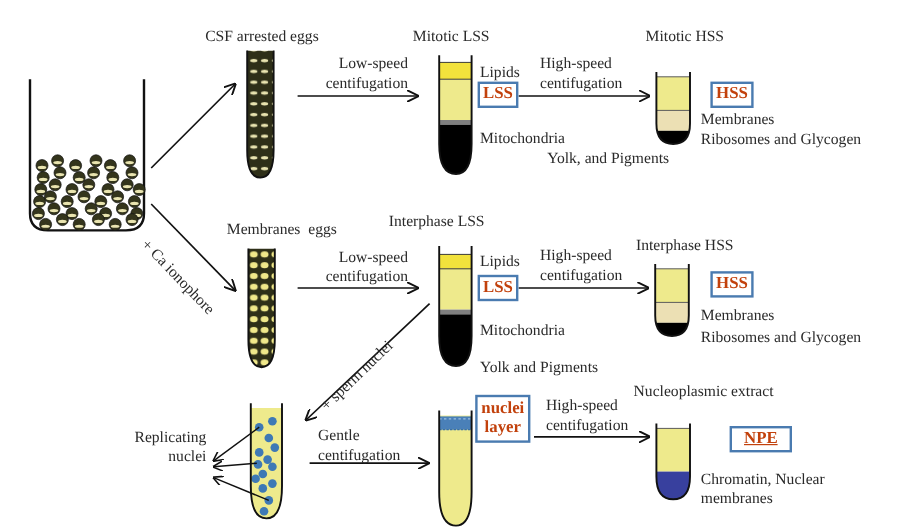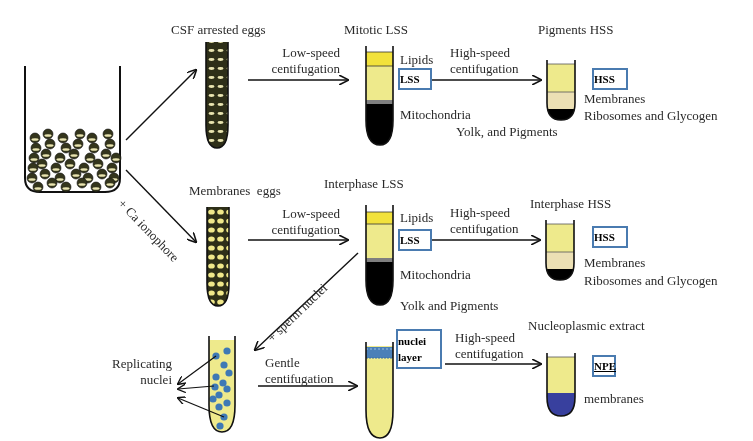--- a/index.html
+++ b/index.html
@@ -1,20 +1,20 @@
 <!DOCTYPE html>
 <html><head>
 <meta charset="utf-8">
 <style>
   html, body { margin: 0; padding: 0; background: #ffffff; }
   body { width: 753px; height: 441px; position: relative; overflow: hidden; font-family: "Liberation Serif", "DejaVu Serif", serif; color: #222; }
   #diagram { position: absolute; left: 0; top: 0; width: 753px; height: 441px; }
   .lbl { position: absolute; font-size: 13px; line-height: 16px; white-space: nowrap; color: #2a2a2a; }
   .lbl.center { text-align: right; }
-  .box { position: absolute; border: 2px solid #4a7bb0; background: #fff; font-weight: bold; font-size: 11px; color: #000000; box-sizing: border-box; }
+  .box { position: absolute; border: 2px solid #4a7bb0; background: #fff; font-weight: bold; font-size: 14px; text-align: center; color: #c2410c; box-sizing: border-box; }
 </style>
 </head>
 <body>
 
 <svg id="diagram" viewBox="0 0 753 441" xmlns="http://www.w3.org/2000/svg">
   <defs>
     <marker id="arrow" viewBox="0 0 10 10" refX="9" refY="5" markerWidth="7" markerHeight="7" orient="auto-start-reverse">
       <path d="M0,0 L10,5 L0,10" fill="none" stroke="#111" stroke-width="1.6"></path>
     </marker>
     <pattern id="csfEggs" x="0" y="0" width="9" height="9" patternUnits="userSpaceOnUse">
@@ -326,21 +326,21 @@
 
   <line x1="358" y1="253" x2="255" y2="350" stroke="#111" stroke-width="1.4" marker-end="url(#arrow)"></line>
 
   <line x1="216" y1="356" x2="178" y2="384" stroke="#111" stroke-width="1.2" marker-end="url(#arrow)"></line>
   <line x1="214" y1="386" x2="178" y2="389" stroke="#111" stroke-width="1.2" marker-end="url(#arrow)"></line>
   <line x1="224" y1="417" x2="178" y2="398" stroke="#111" stroke-width="1.2" marker-end="url(#arrow)"></line>
 </svg>
 
 <div class="lbl" style="left:171px; top:22px;text-align:center;">CSF arrested eggs</div>
 <div class="lbl" style="left:344px; top:22px;">Mitotic LSS</div>
-<div class="lbl" style="left:538px; top:22px;">Pigments HSS</div>
+<div class="lbl" style="left:538px; top:22px;">Mitotic HSS</div>
 <div class="lbl" style="left:189px; top:183px; white-space:pre;">Membranes  eggs</div>
 <div class="lbl" style="left:324px; top:176px;">Interphase LSS</div>
 <div class="lbl" style="left:530px; top:176px;margin-top:20px;">Interphase HSS</div>
 <div class="lbl" style="left:528px; top:318px;">Nucleoplasmic extract</div>
 
 <div class="lbl center" style="left:256px; top:45px; width:84px;">
   <div>Low-speed</div>
   <div>centifugation</div>
 </div>
 <div class="lbl center" style="left:256px; top:206px; width:84px;">
@@ -374,29 +374,30 @@
 <div class="lbl" style="left:400px; top:267px;">Mitochondria</div>
 <div class="lbl" style="left:400px; top:286px;margin-top:12px;">Yolk and Pigments</div>
 
 <div class="lbl" style="left:584px; top:91px;">Membranes</div>
 <div class="lbl" style="left:584px; top:108px;">Ribosomes and Glycogen</div>
 
 <div class="lbl" style="left:584px; top:255px;">Membranes</div>
 <div class="lbl" style="left:584px; top:273px;">Ribosomes and Glycogen</div>
 
 <div class="lbl" style="left:584px; top:391px;">
+  <div>Chromatin, Nuclear</div>
   <div>membranes</div>
 </div>
 
 <div class="lbl center" style="left:100px; top:356px; width:72px;">
   <div>Replicating</div>
   <div>nuclei</div>
 </div>
 
 <div class="box" style="left:398px; top:68px; width:34px; height:22px; line-height:18px;">LSS</div>
 <div class="box" style="left:398px; top:229px; width:34px; height:22px; line-height:18px;">LSS</div>
 <div class="box" style="left:592px; top:68px; width:36px; height:22px; line-height:18px;">HSS</div>
 <div class="box" style="left:592px; top:226px; width:36px; height:22px; line-height:18px;">HSS</div>
 <div class="box" style="left:396px; top:329px; width:46px; height:40px; padding-top:2px; line-height:16px;">
   <div>nuclei</div>
   <div>layer</div>
 </div>
-<div class="box" style="left:592px; top:355px; width:24px; height:22px; line-height:18px;text-decoration:underline;">NPE</div>
+<div class="box" style="left:608px; top:355px; width:52px; height:22px; line-height:18px;text-decoration:underline;">NPE</div>
 
 </body></html>

